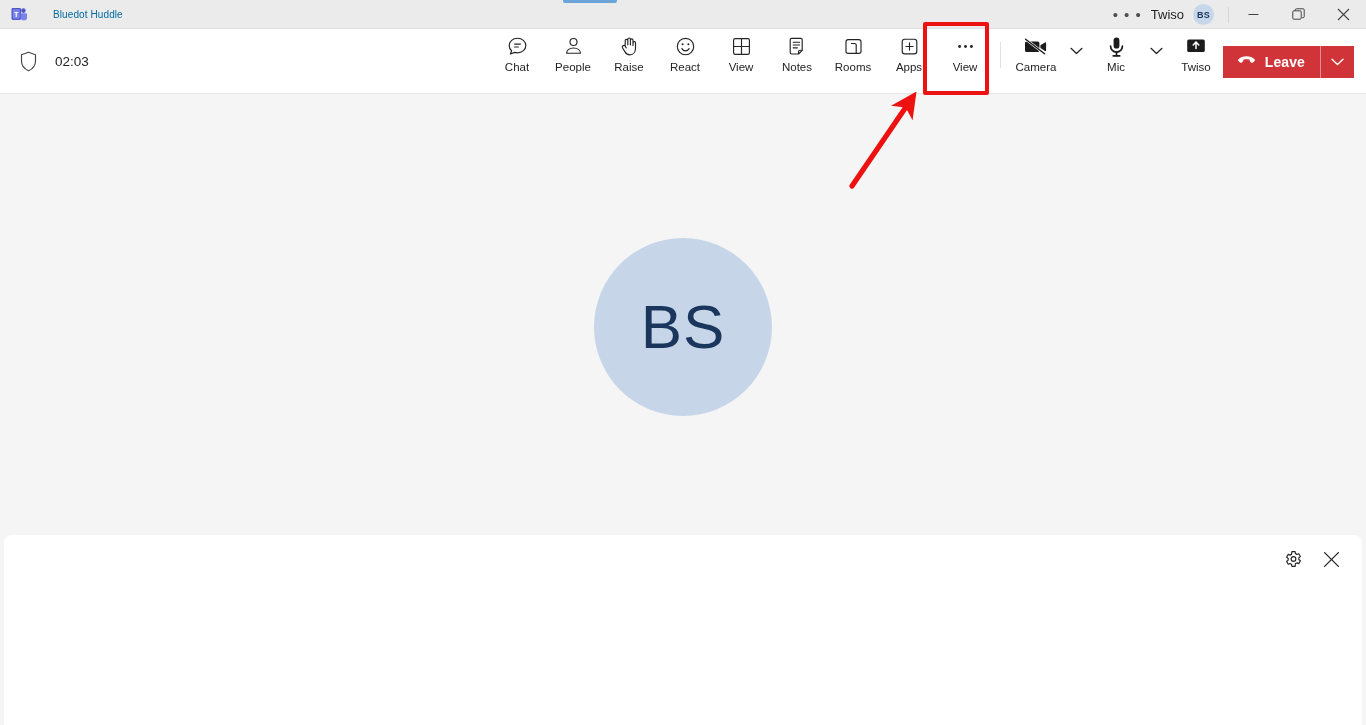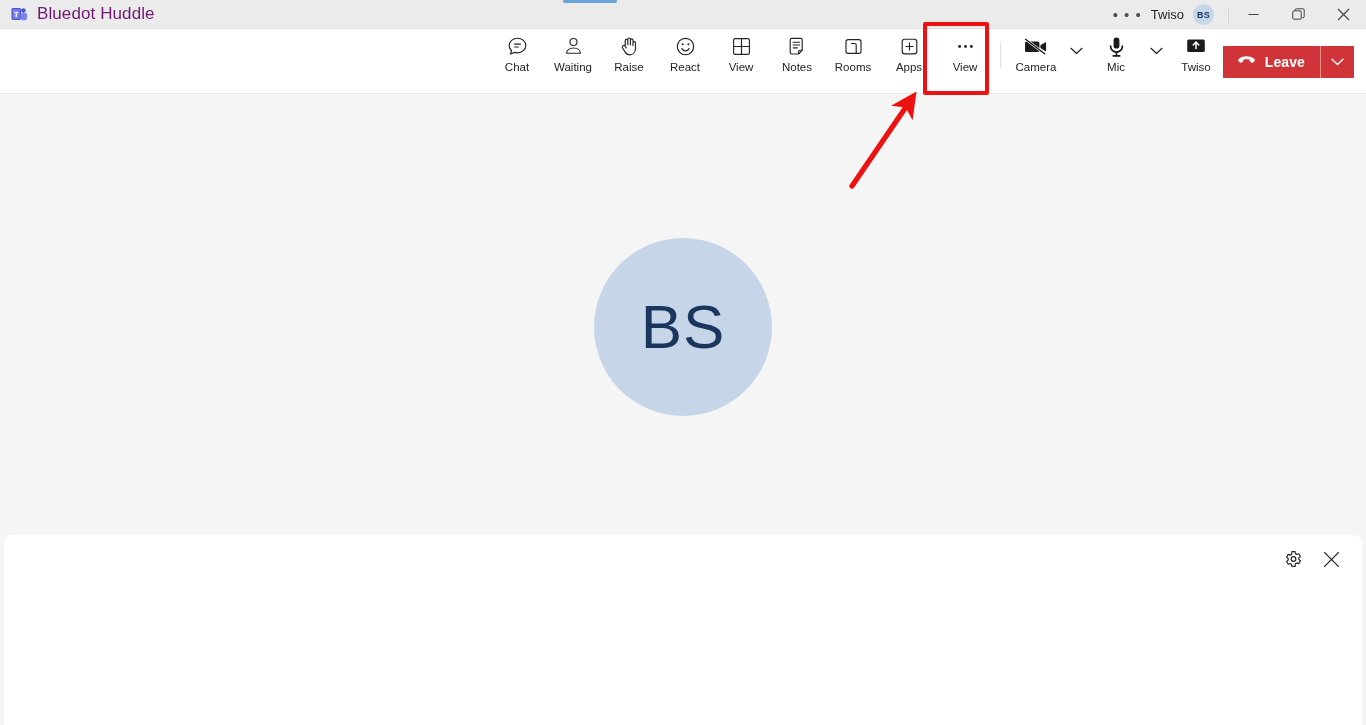--- a/index.html
+++ b/index.html
@@ -28,21 +28,21 @@
     width: 54px; height: 3px;
     background: #6ba5d7;
     border-radius: 0 0 2px 2px;
   }
   .tb-left { display: flex; align-items: center; gap: 9px; padding-left: 11px; }
   .teams-logo {
     width: 17px; height: 17px; position: relative;
     display: block;
   }
   .title-text {
-    font-size: 17px; color: #701a75; letter-spacing: .1px;
+    font-size: 10px; color: #0369a1; letter-spacing: .1px; margin-left: 16px;
   }
   .tb-right {
     position: absolute; right: 0; top: 0; height: 29px;
     display: flex; align-items: center;
   }
   .tb-ellipsis {
     font-size: 15px; color: #505050; padding: 0 9px;
     line-height: 1; letter-spacing: 1px;
     display: flex; align-items: center; height: 29px; cursor: default;
   }
@@ -221,41 +221,49 @@
       <div class="win-btn close">
         <svg width="13" height="13" viewBox="0 0 13 13">
             <path d="M1 1l11 11M12 1L1 12" stroke="currentColor" stroke-width="1.1" fill="none"></path>
           </svg>
       </div>
     </div>
   </div>
 
   <div class="toolbar">
 
+    <div class="tool-left">
+      <span class="shield">
+        <svg width="19" height="21" viewBox="0 0 19 21">
+          <path d="M9.5 1.2l7 2.5v6.2c0 4.6-2.9 8-7 9.8-4.1-1.8-7-5.2-7-9.8V3.7l7-2.5z" stroke="#444" stroke-width="1.15" fill="none" stroke-linejoin="round"></path>
+        </svg>
+      </span>
+      <span class="timer">02:03</span>
+    </div>
 
     <div class="tool-center">
 
       <div class="tool-item">
         <span class="ti-icon">
           <svg width="21" height="21" viewBox="0 0 21 21">
             <path d="M10.5 2.2c4.6 0 8.3 3.2 8.3 7.3s-3.7 7.3-8.3 7.3c-1 0-2-.15-2.9-.45L3.4 18l1.2-3.2c-1.6-1.35-2.4-3.2-2.4-5.3 0-4.1 3.7-7.3 8.3-7.3z" stroke="#242424" stroke-width="1.15" fill="none" stroke-linejoin="round"></path>
             <path d="M7.6 8.1h5.8M7.6 11h3.8" stroke="#242424" stroke-width="1.15" stroke-linecap="round"></path>
           </svg>
         </span>
         <span class="ti-label">Chat</span>
       </div>
 
       <div class="tool-item">
         <span class="ti-icon">
           <svg width="21" height="21" viewBox="0 0 21 21">
             <circle cx="10.5" cy="6" r="3.5" stroke="#242424" stroke-width="1.15" fill="none"></circle>
             <path d="M3.6 17.2c0-3.2 3.1-5.2 6.9-5.2s6.9 2 6.9 5.2z" stroke="#242424" stroke-width="1.15" fill="none" stroke-linejoin="round"></path>
           </svg>
         </span>
-        <span class="ti-label">Waiting</span>
+        <span class="ti-label">People</span>
       </div>
 
       <div class="tool-item">
         <span class="ti-icon">
           <svg width="21" height="21" viewBox="0 0 21 21">
             <path d="M6.2 9.4V4.6a1.3 1.3 0 0 1 2.6 0v4.2M8.8 8.8V3.3a1.3 1.3 0 0 1 2.6 0v5.4M11.4 8.8V4.2a1.3 1.3 0 0 1 2.6 0v5.2M14 9.6V6.8a1.25 1.25 0 0 1 2.5 0v5.4c0 3.9-2.4 6.6-5.6 6.6-2.3 0-3.8-1-4.9-2.9L3.6 12c-.6-1-.2-2 .7-2.4.8-.35 1.6 0 2 .7l.9 1.6" stroke="#242424" stroke-width="1.15" fill="none" stroke-linejoin="round" stroke-linecap="round"></path>
           </svg>
         </span>
         <span class="ti-label">Raise</span>
       </div>

